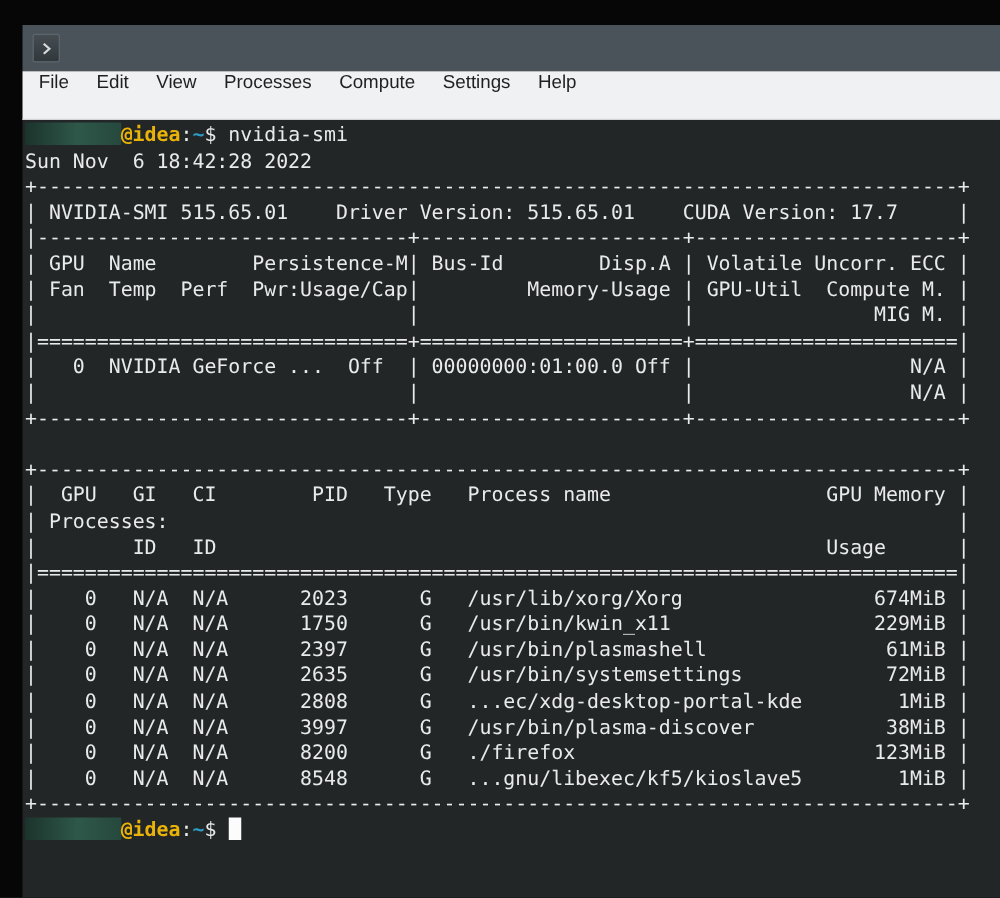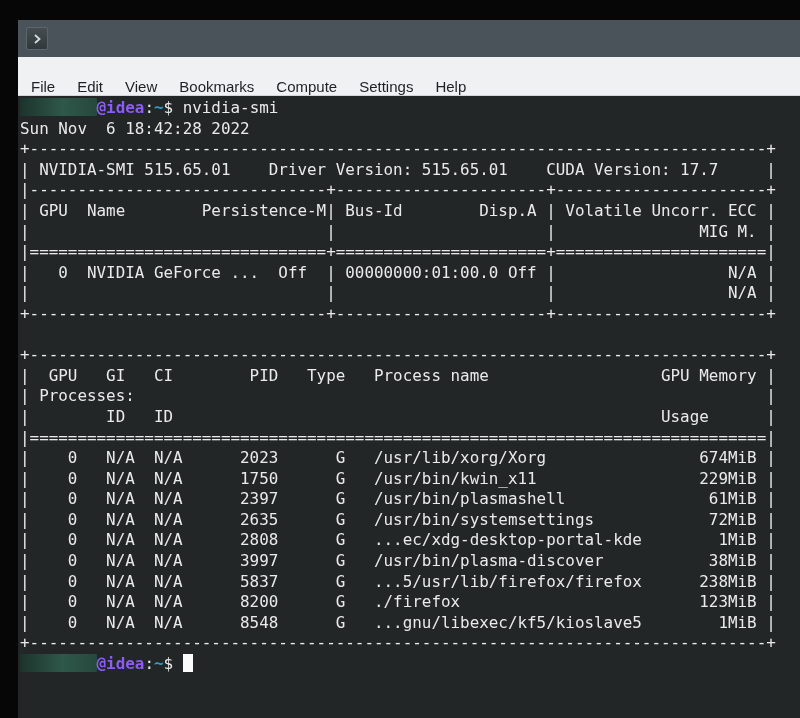--- a/index.html
+++ b/index.html
@@ -23,36 +23,36 @@
     width:22px; height:23px;
     background:linear-gradient(180deg,#454d52 0%, #31383c 100%);
     border:1px solid #5c656b; border-radius:2px;
     display:flex; align-items:center; justify-content:center;
     box-sizing:border-box;
   }
   
   .menubar {
     height:39px; background:#f0f1f2; flex:0 0 auto;
     border-bottom:1px solid #d3d6d8;
-    display:flex; align-items:flex-end; padding-left:2px;
+    display:flex; align-items:flex-start; padding-left:2px;
     font-family:"Liberation Sans", sans-serif;
     font-size:15px; color:#1d2124;
     box-sizing:border-box;
   }
   .menu-item { padding:0 11px; cursor:default; }
   
   .terminal {
     flex:1 1 auto; background:#232627;
     padding:2px 0 0 2px;
     font-size:15.9px; line-height:20.6px;
     color:#e9eaeb;
     overflow:hidden;
   }
   .tline { height:20.6px; white-space:pre; }
-  .c-host { color:#8b5cf6; font-weight:bold; }
+  .c-host { color:#eab308; font-weight:bold; }
   .c-path { color:#2d9dc6; font-weight:bold; }
   .redact {
     display:inline-block; width:8ch; height:18px;
     vertical-align:middle; margin-top:-3px;
     border-radius:1px;
     background:linear-gradient(90deg,#1c332c 0%, #2e5849 55%, #26483d 100%);
   }
   .cursor {
     display:inline-block; width:10px; height:18px;
     vertical-align:middle; margin-top:-3px;
@@ -71,55 +71,55 @@
           <polyline points="4,2 8.5,6 4,10" fill="none" stroke="#d7dadc" stroke-width="1.8"></polyline>
         </svg>
       </span>
     </div>
   </div>
 
   <div class="menubar">
     <span class="menu-item">File</span>
     <span class="menu-item">Edit</span>
     <span class="menu-item">View</span>
-    <span class="menu-item">Bookmarks</span>
+    <span class="menu-item">Processes</span>
     <span class="menu-item">Compute</span>
     <span class="menu-item">Settings</span>
     <span class="menu-item">Help</span>
   </div>
 
   <div class="terminal">
 
     <div class="tline"><span class="redact"></span><span class="c-host">@idea</span><span>:</span><span class="c-path">~</span><span>$ </span><span>nvidia-smi</span></div>
 
     <div class="tline">Sun Nov  6 18:42:28 2022</div>
 
     <div>
         <div class="tline">+-----------------------------------------------------------------------------+</div>
         <div class="tline">| NVIDIA-SMI 515.65.01    Driver Version: 515.65.01    CUDA Version: 17.7     |</div>
         <div class="tline">|-------------------------------+----------------------+----------------------+</div>
         <div class="tline">| GPU  Name        Persistence-M| Bus-Id        Disp.A | Volatile Uncorr. ECC |</div>
+        <div class="tline">| Fan  Temp  Perf  Pwr:Usage/Cap|         Memory-Usage | GPU-Util  Compute M. |</div>
         <div class="tline">|                               |                      |               MIG M. |</div>
         <div class="tline">|===============================+======================+======================|</div>
         <div class="tline">|   0  NVIDIA GeForce ...  Off  | 00000000:01:00.0 Off |                  N/A |</div>
         <div class="tline">|                               |                      |                  N/A |</div>
         <div class="tline">+-------------------------------+----------------------+----------------------+</div>
         <div class="tline"> </div>
         <div class="tline">+-----------------------------------------------------------------------------+</div>
         <div class="tline">|  GPU   GI   CI        PID   Type   Process name                  GPU Memory |</div>
         <div class="tline">| Processes:                                                                  |</div>
         <div class="tline">|        ID   ID                                                   Usage      |</div>
         <div class="tline">|=============================================================================|</div>
         <div class="tline">|    0   N/A  N/A      2023      G   /usr/lib/xorg/Xorg                674MiB |</div>
         <div class="tline">|    0   N/A  N/A      1750      G   /usr/bin/kwin_x11                 229MiB |</div>
         <div class="tline">|    0   N/A  N/A      2397      G   /usr/bin/plasmashell               61MiB |</div>
         <div class="tline">|    0   N/A  N/A      2635      G   /usr/bin/systemsettings            72MiB |</div>
         <div class="tline">|    0   N/A  N/A      2808      G   ...ec/xdg-desktop-portal-kde        1MiB |</div>
         <div class="tline">|    0   N/A  N/A      3997      G   /usr/bin/plasma-discover           38MiB |</div>
-        <div class="tline">|    0   N/A  N/A      5837      G   ...5/usr/lib/firefox/firefox      238MiB |</div>
         <div class="tline">|    0   N/A  N/A      8200      G   ./firefox                         123MiB |</div>
         <div class="tline">|    0   N/A  N/A      8548      G   ...gnu/libexec/kf5/kioslave5        1MiB |</div>
         <div class="tline">+-----------------------------------------------------------------------------+</div>
       </div>
 
     <div class="tline"><span class="redact"></span><span class="c-host">@idea</span><span>:</span><span class="c-path">~</span><span>$ </span><span class="cursor"></span></div>
 
   </div>
 </div>
 

